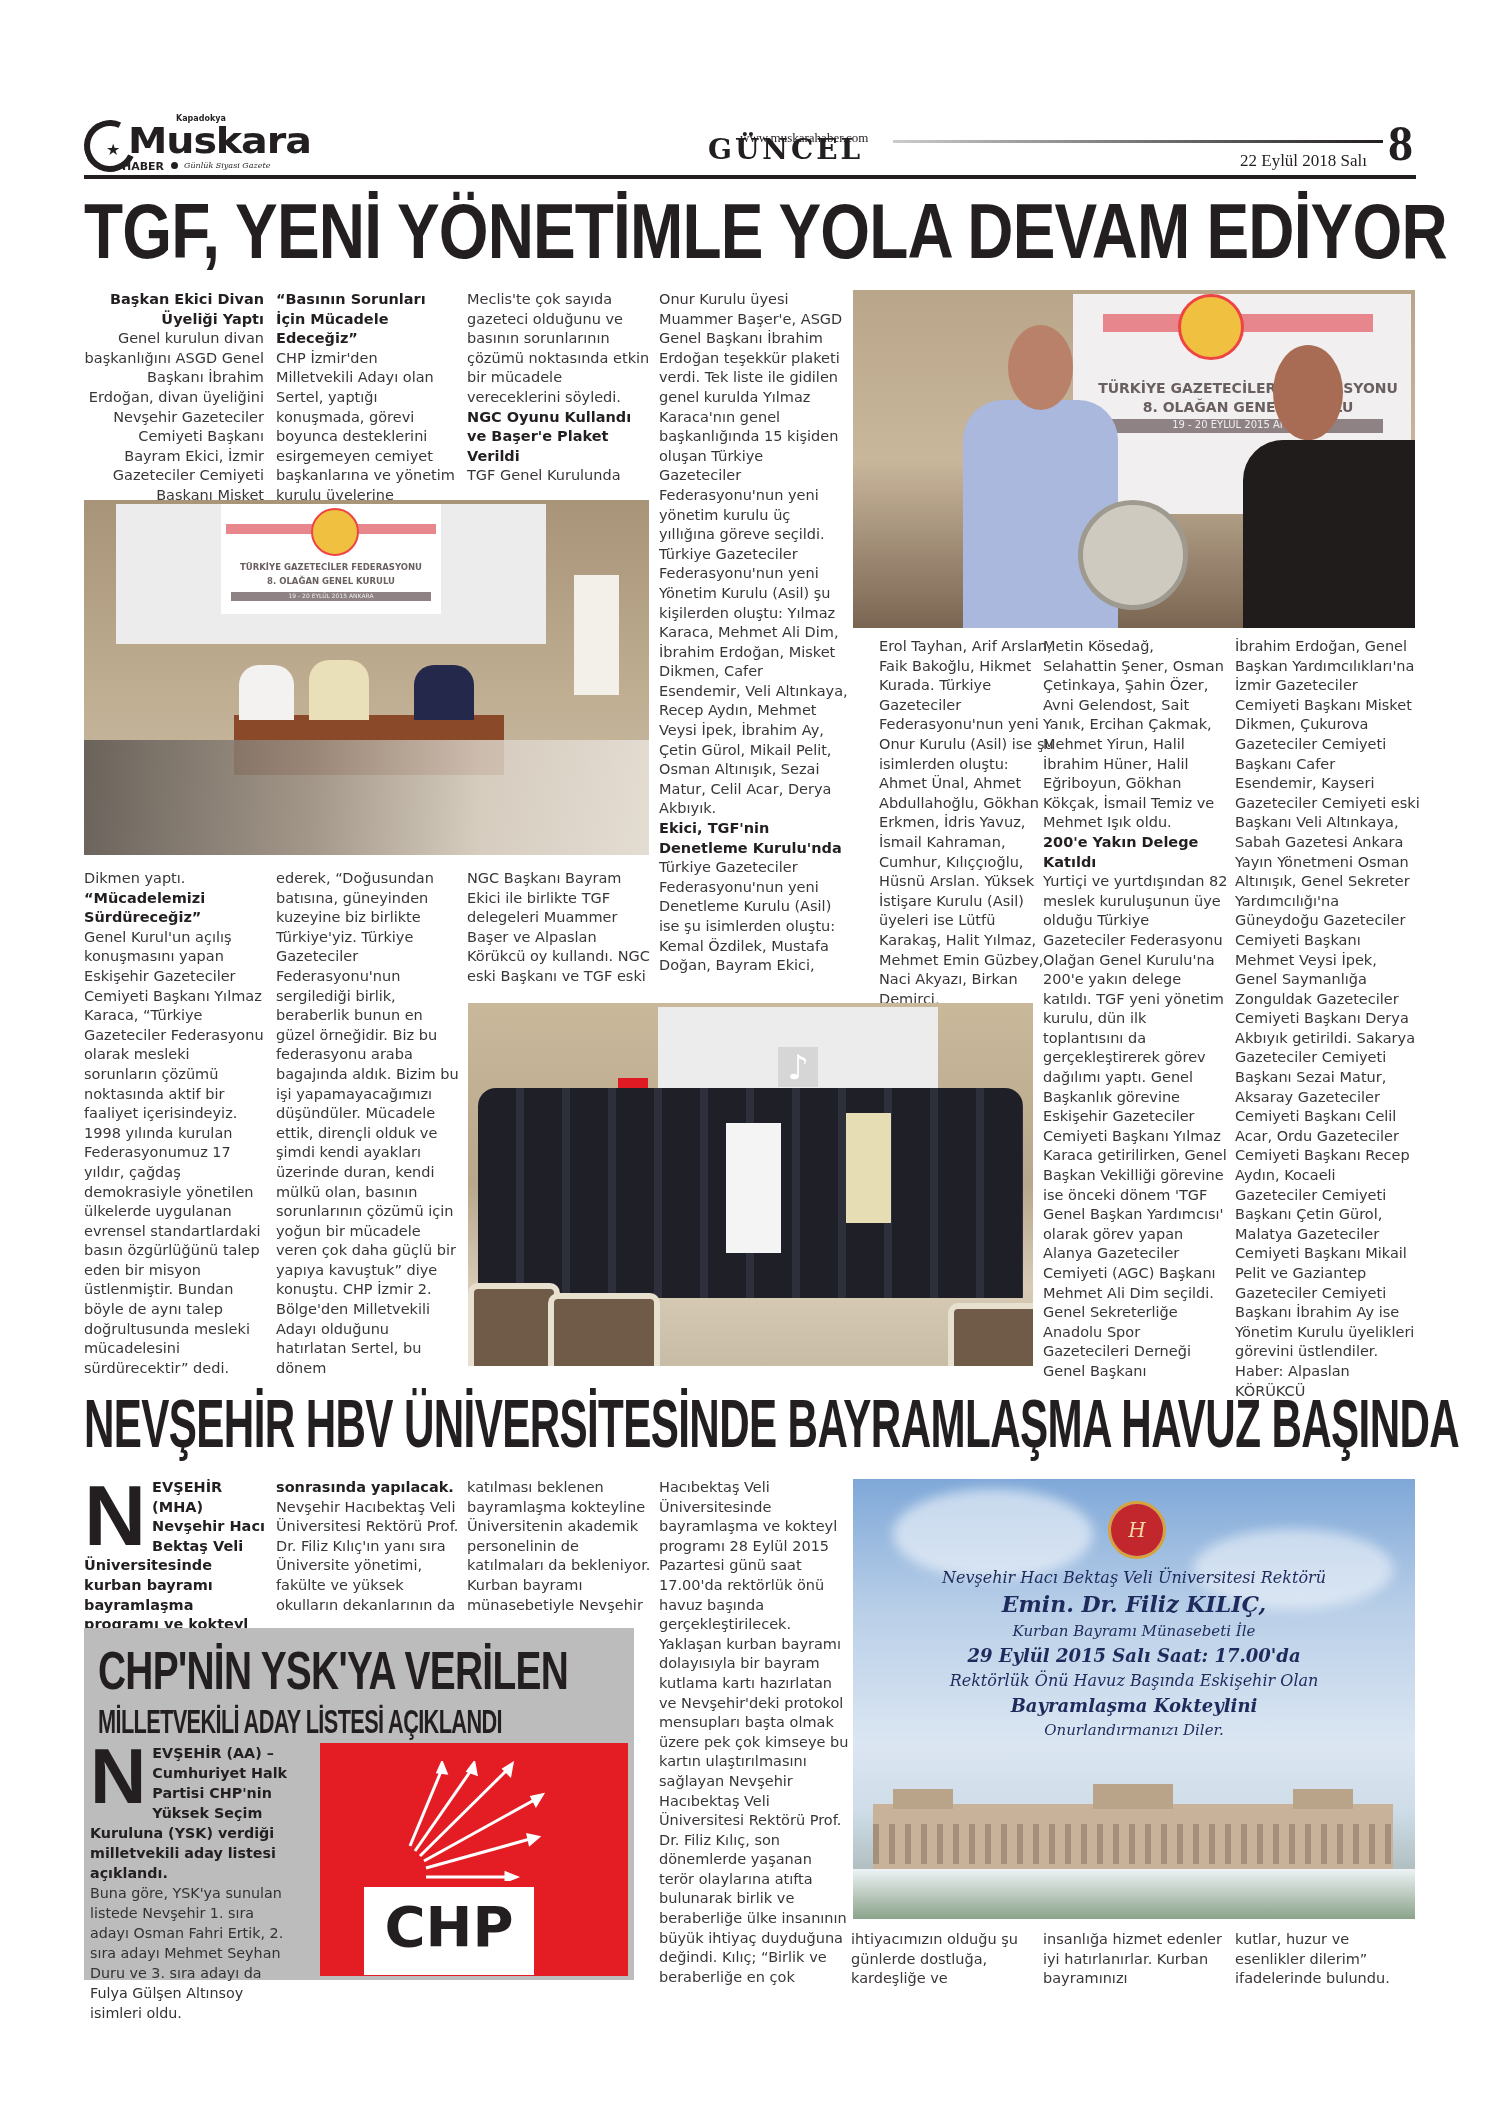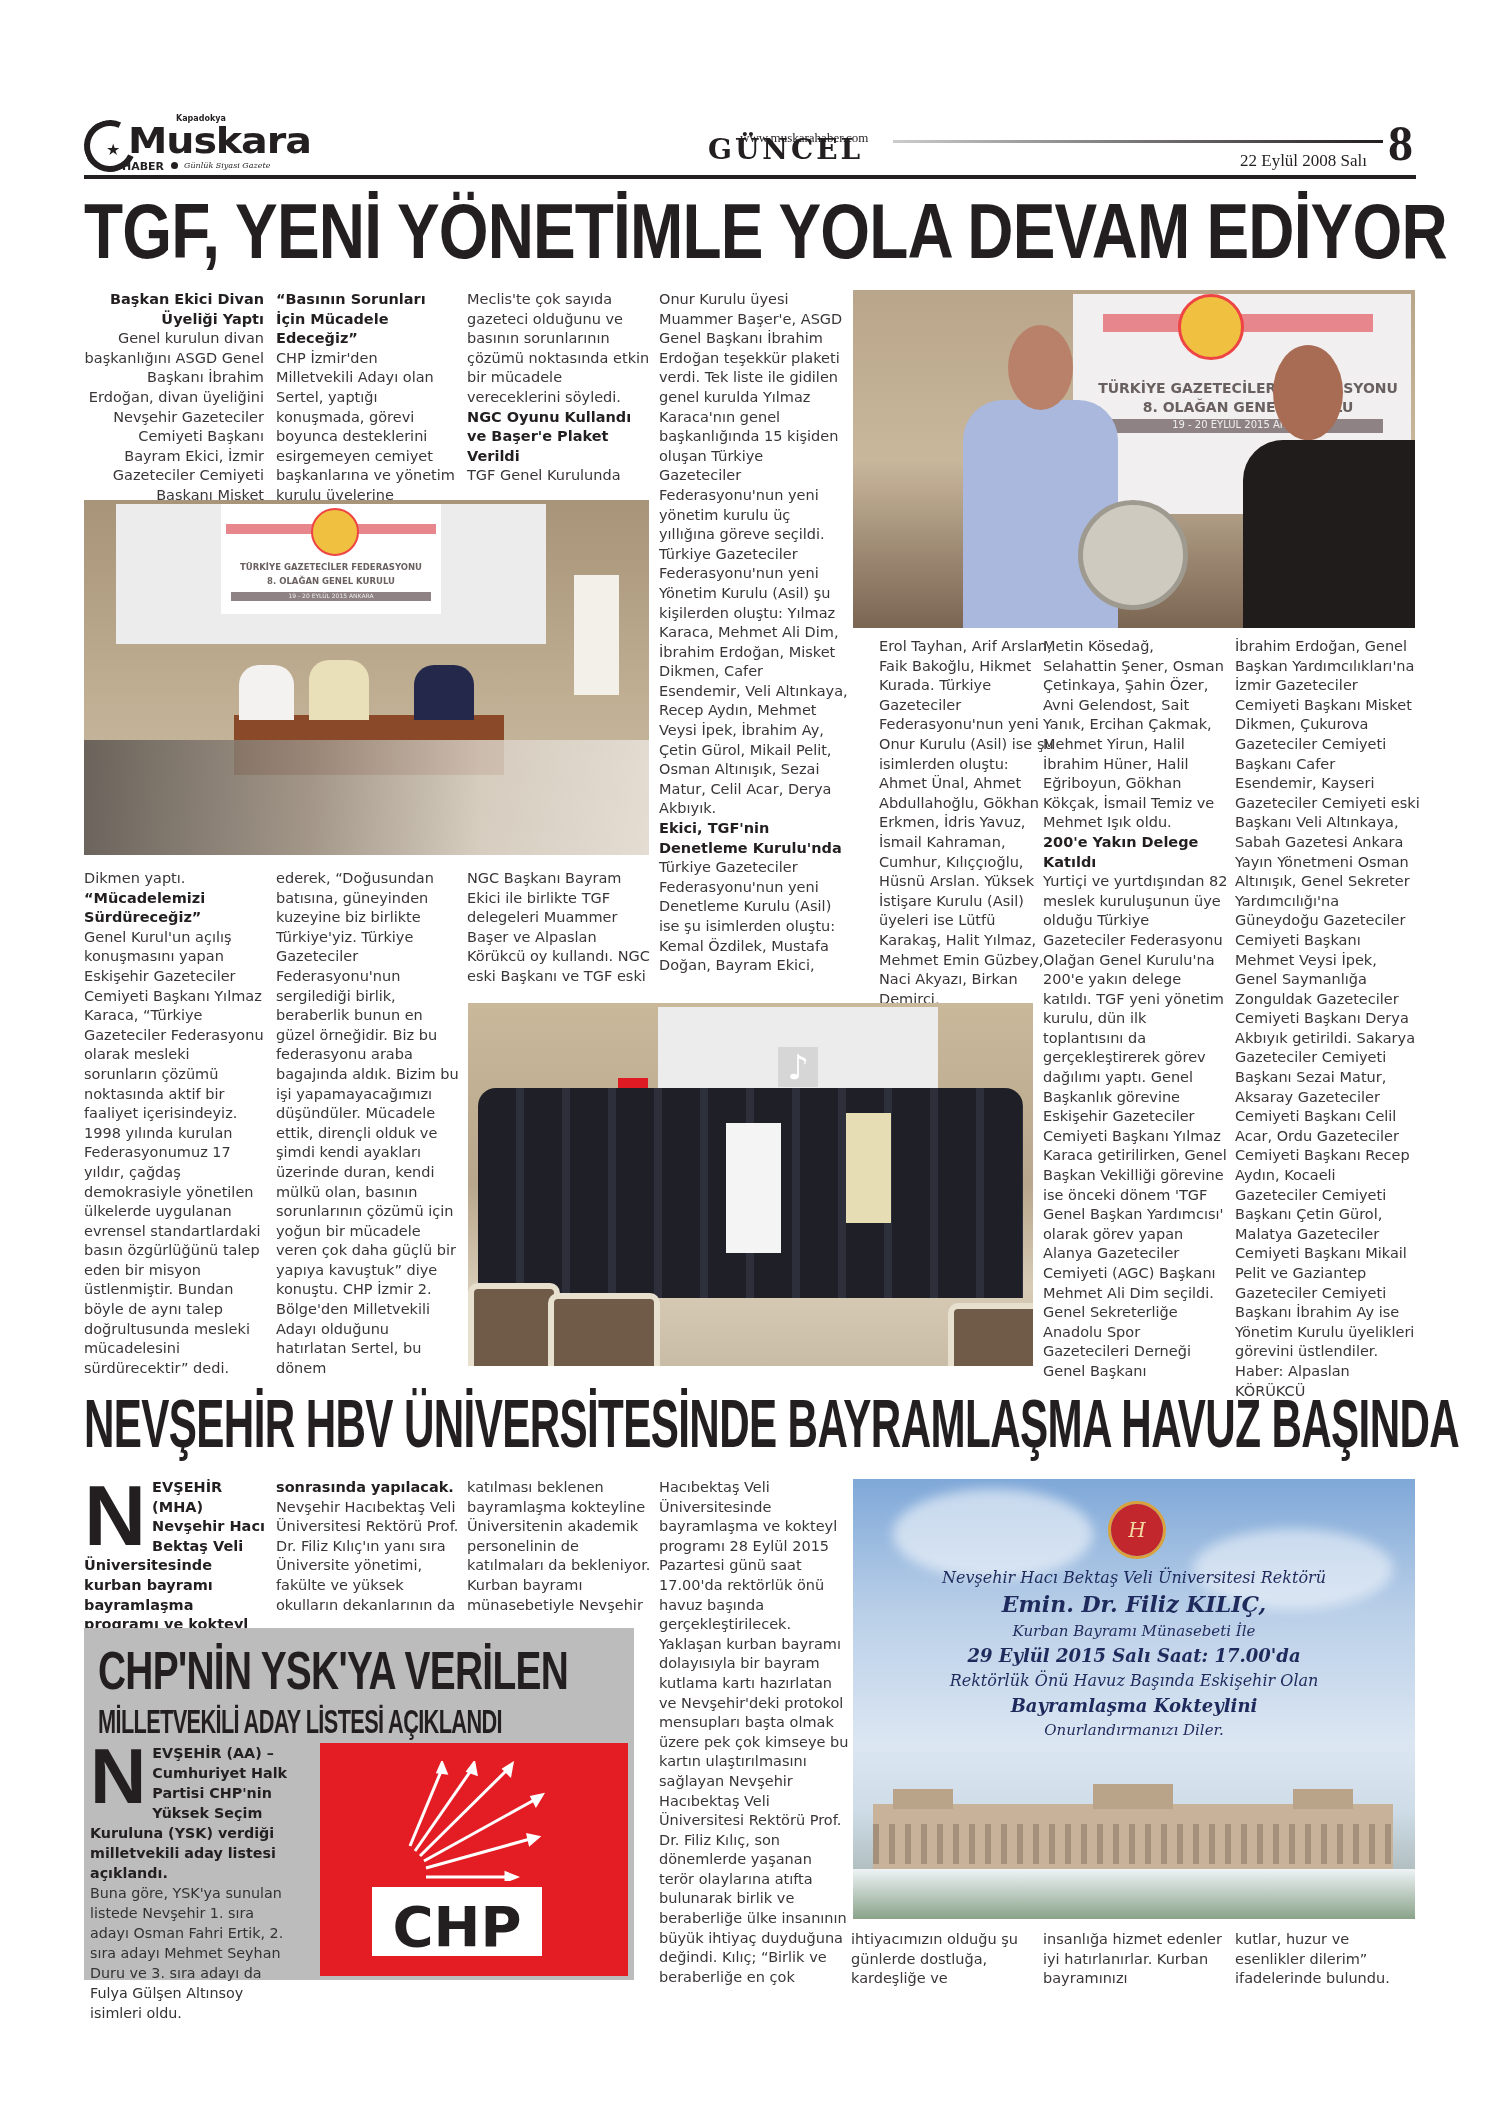--- a/index.html
+++ b/index.html
@@ -37,21 +37,21 @@
   <div class="star">★</div>
   <div class="kapa">Kapadokya</div>
   <div class="brand">Muskara</div>
   <div class="haber">HABER</div>
   <div class="dot"></div>
   <div class="tagline">Günlük Siyasi Gazete</div>
 </div>
 <div class="abs section">GÜNCEL</div>
 <div class="abs site">www.muskarahaber.com</div>
 <div class="abs siteline"></div>
-<div class="abs date">22 Eylül 2008 Salı</div>
+<div class="abs date">22 Eylül 2018 Salı</div>
 <div class="abs pageno">8</div>
 <div class="masthead-rule" style="top:175px;"></div>
 
 <div class="abs headline" style="left:84px;top:186px;font-size:78px;line-height:90px;transform:scaleX(0.82) scaleY(1.0);">TGF, YENİ YÖNETİMLE YOLA DEVAM EDİYOR</div>
 
 <div class="abs col" style="left:84px;top:290px;width:180px;text-align:right;">
   <p class="sub">Başkan Ekici Divan Üyeliği Yaptı</p>
   <p>Genel kurulun divan başkanlığını ASGD Genel Başkanı İbrahim Erdoğan, divan üyeliğini Nevşehir Gazeteciler Cemiyeti Başkanı Bayram Ekici, İzmir Gazeteciler Cemiyeti Başkanı Misket</p>
 </div>
 <div class="abs col" style="left:276px;top:290px;width:180px;">
@@ -207,15 +207,15 @@
         <line x1="30" y1="95" x2="118" y2="8"></line>
           <polygon points="122,3 120,14 114,8"></polygon>
         <line x1="34" y1="100" x2="146" y2="38"></line>
           <polygon points="152,34 146,44 142,36"></polygon>
         <line x1="36" y1="107" x2="140" y2="78"></line>
           <polygon points="148,76 140,83 138,74"></polygon>
         <line x1="36" y1="116" x2="118" y2="116"></line>
           <polygon points="126,116 116,120 116,112"></polygon>
       </g>
     </svg>
-    <div class="abs" style="left:52px;top:144px;width:170px;height:69px;background:#fff;text-align:center;font-family:'DejaVu Sans',sans-serif;font-weight:bold;font-size:56px;line-height:80px;color:#231f20;">CHP</div>
+    <div class="abs" style="left:44px;top:144px;width:170px;height:88px;background:#fff;text-align:center;font-family:'DejaVu Sans',sans-serif;font-weight:bold;font-size:56px;line-height:80px;color:#231f20;">CHP</div>
   </div>
 </div>
 
 </body></html>

